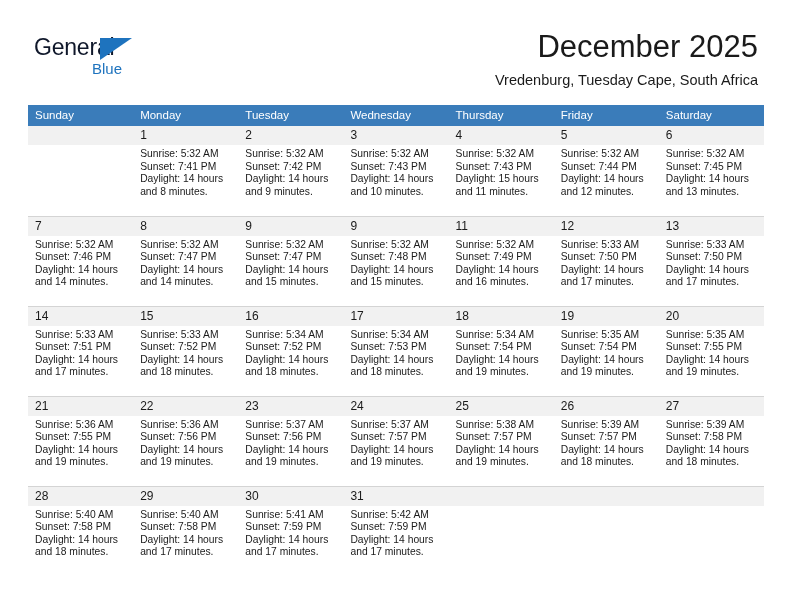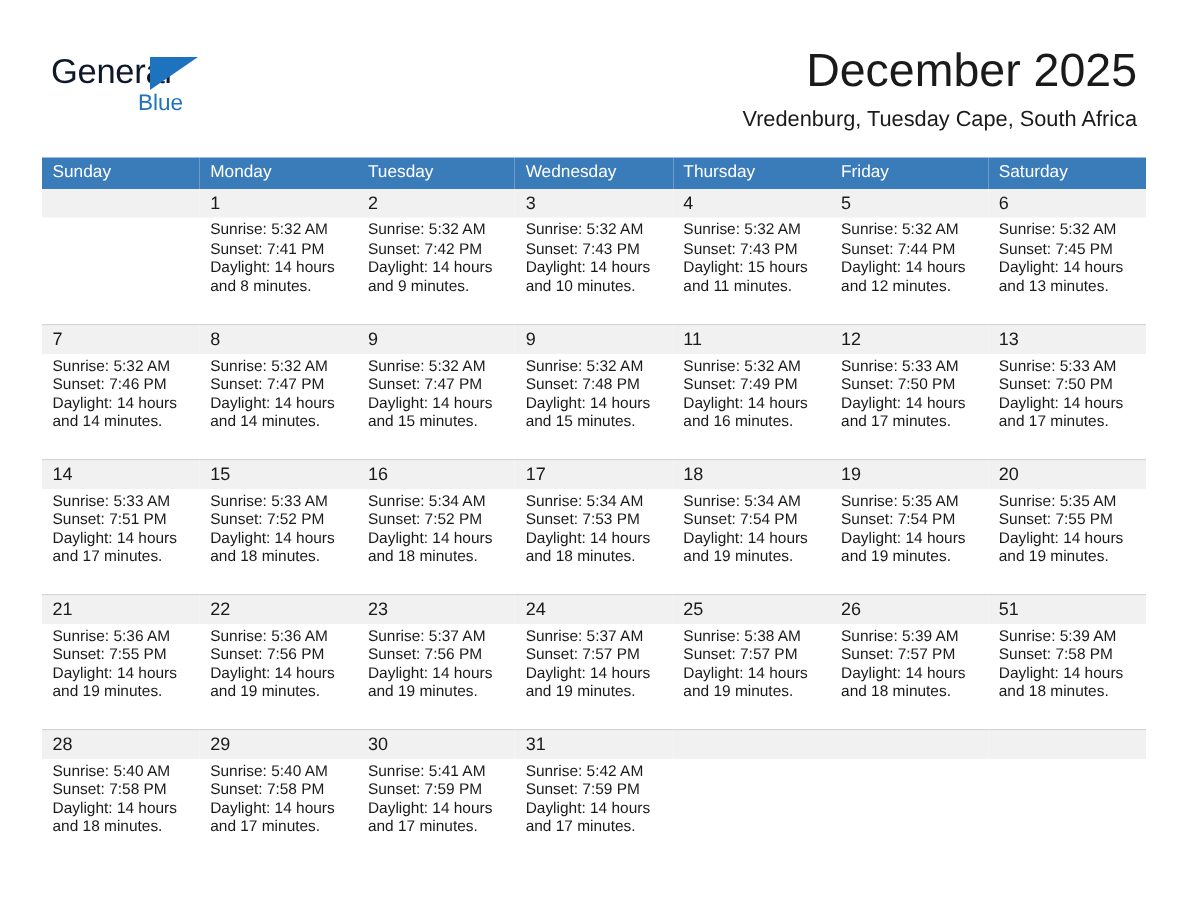--- a/index.html
+++ b/index.html
@@ -432,21 +432,21 @@
               <div class="daynum">26</div>
               <div class="info">
                 <div>Sunrise: 5:39 AM</div>
                 <div>Sunset: 7:57 PM</div>
                 <div class="wrap">Daylight: 14 hours and 18 minutes.</div>
               </div>
             </div>
           </td>
           <td>
             <div class="cell-inner">
-              <div class="daynum">51</div>
+              <div class="daynum">27</div>
               <div class="info">
                 <div>Sunrise: 5:39 AM</div>
                 <div>Sunset: 7:58 PM</div>
                 <div class="wrap">Daylight: 14 hours and 18 minutes.</div>
               </div>
             </div>
           </td>
         </tr>
         <tr class="week">
           <td>

